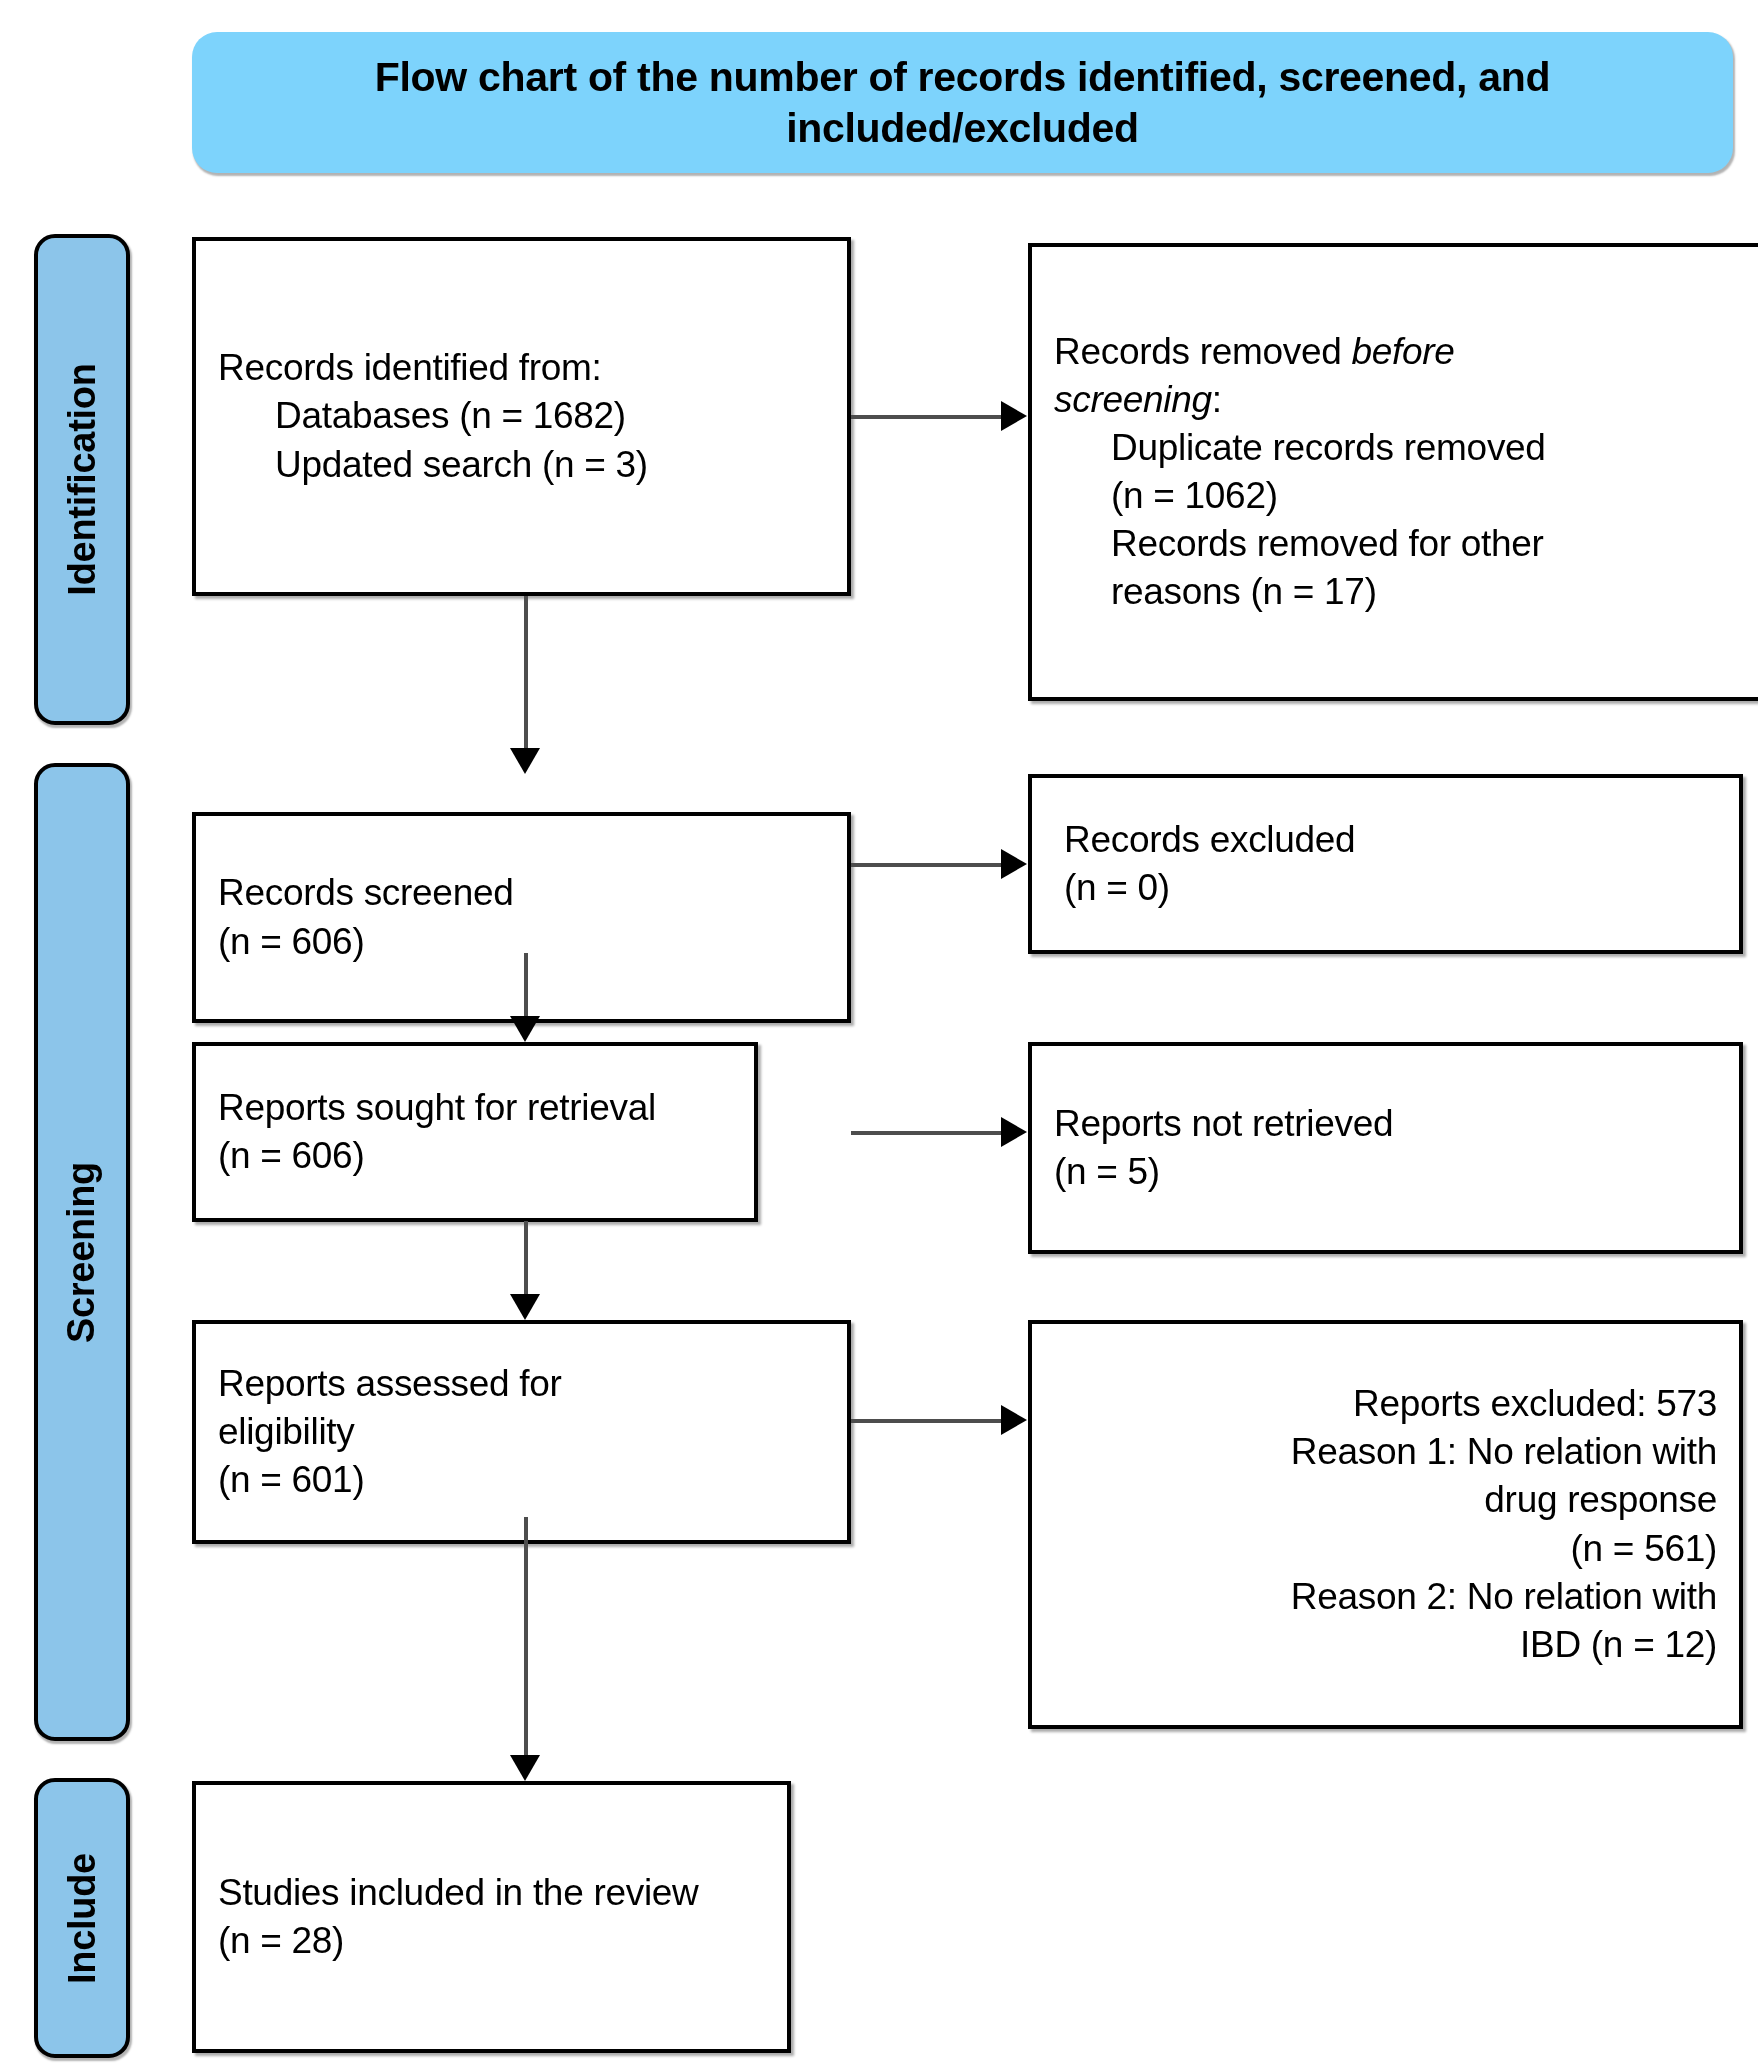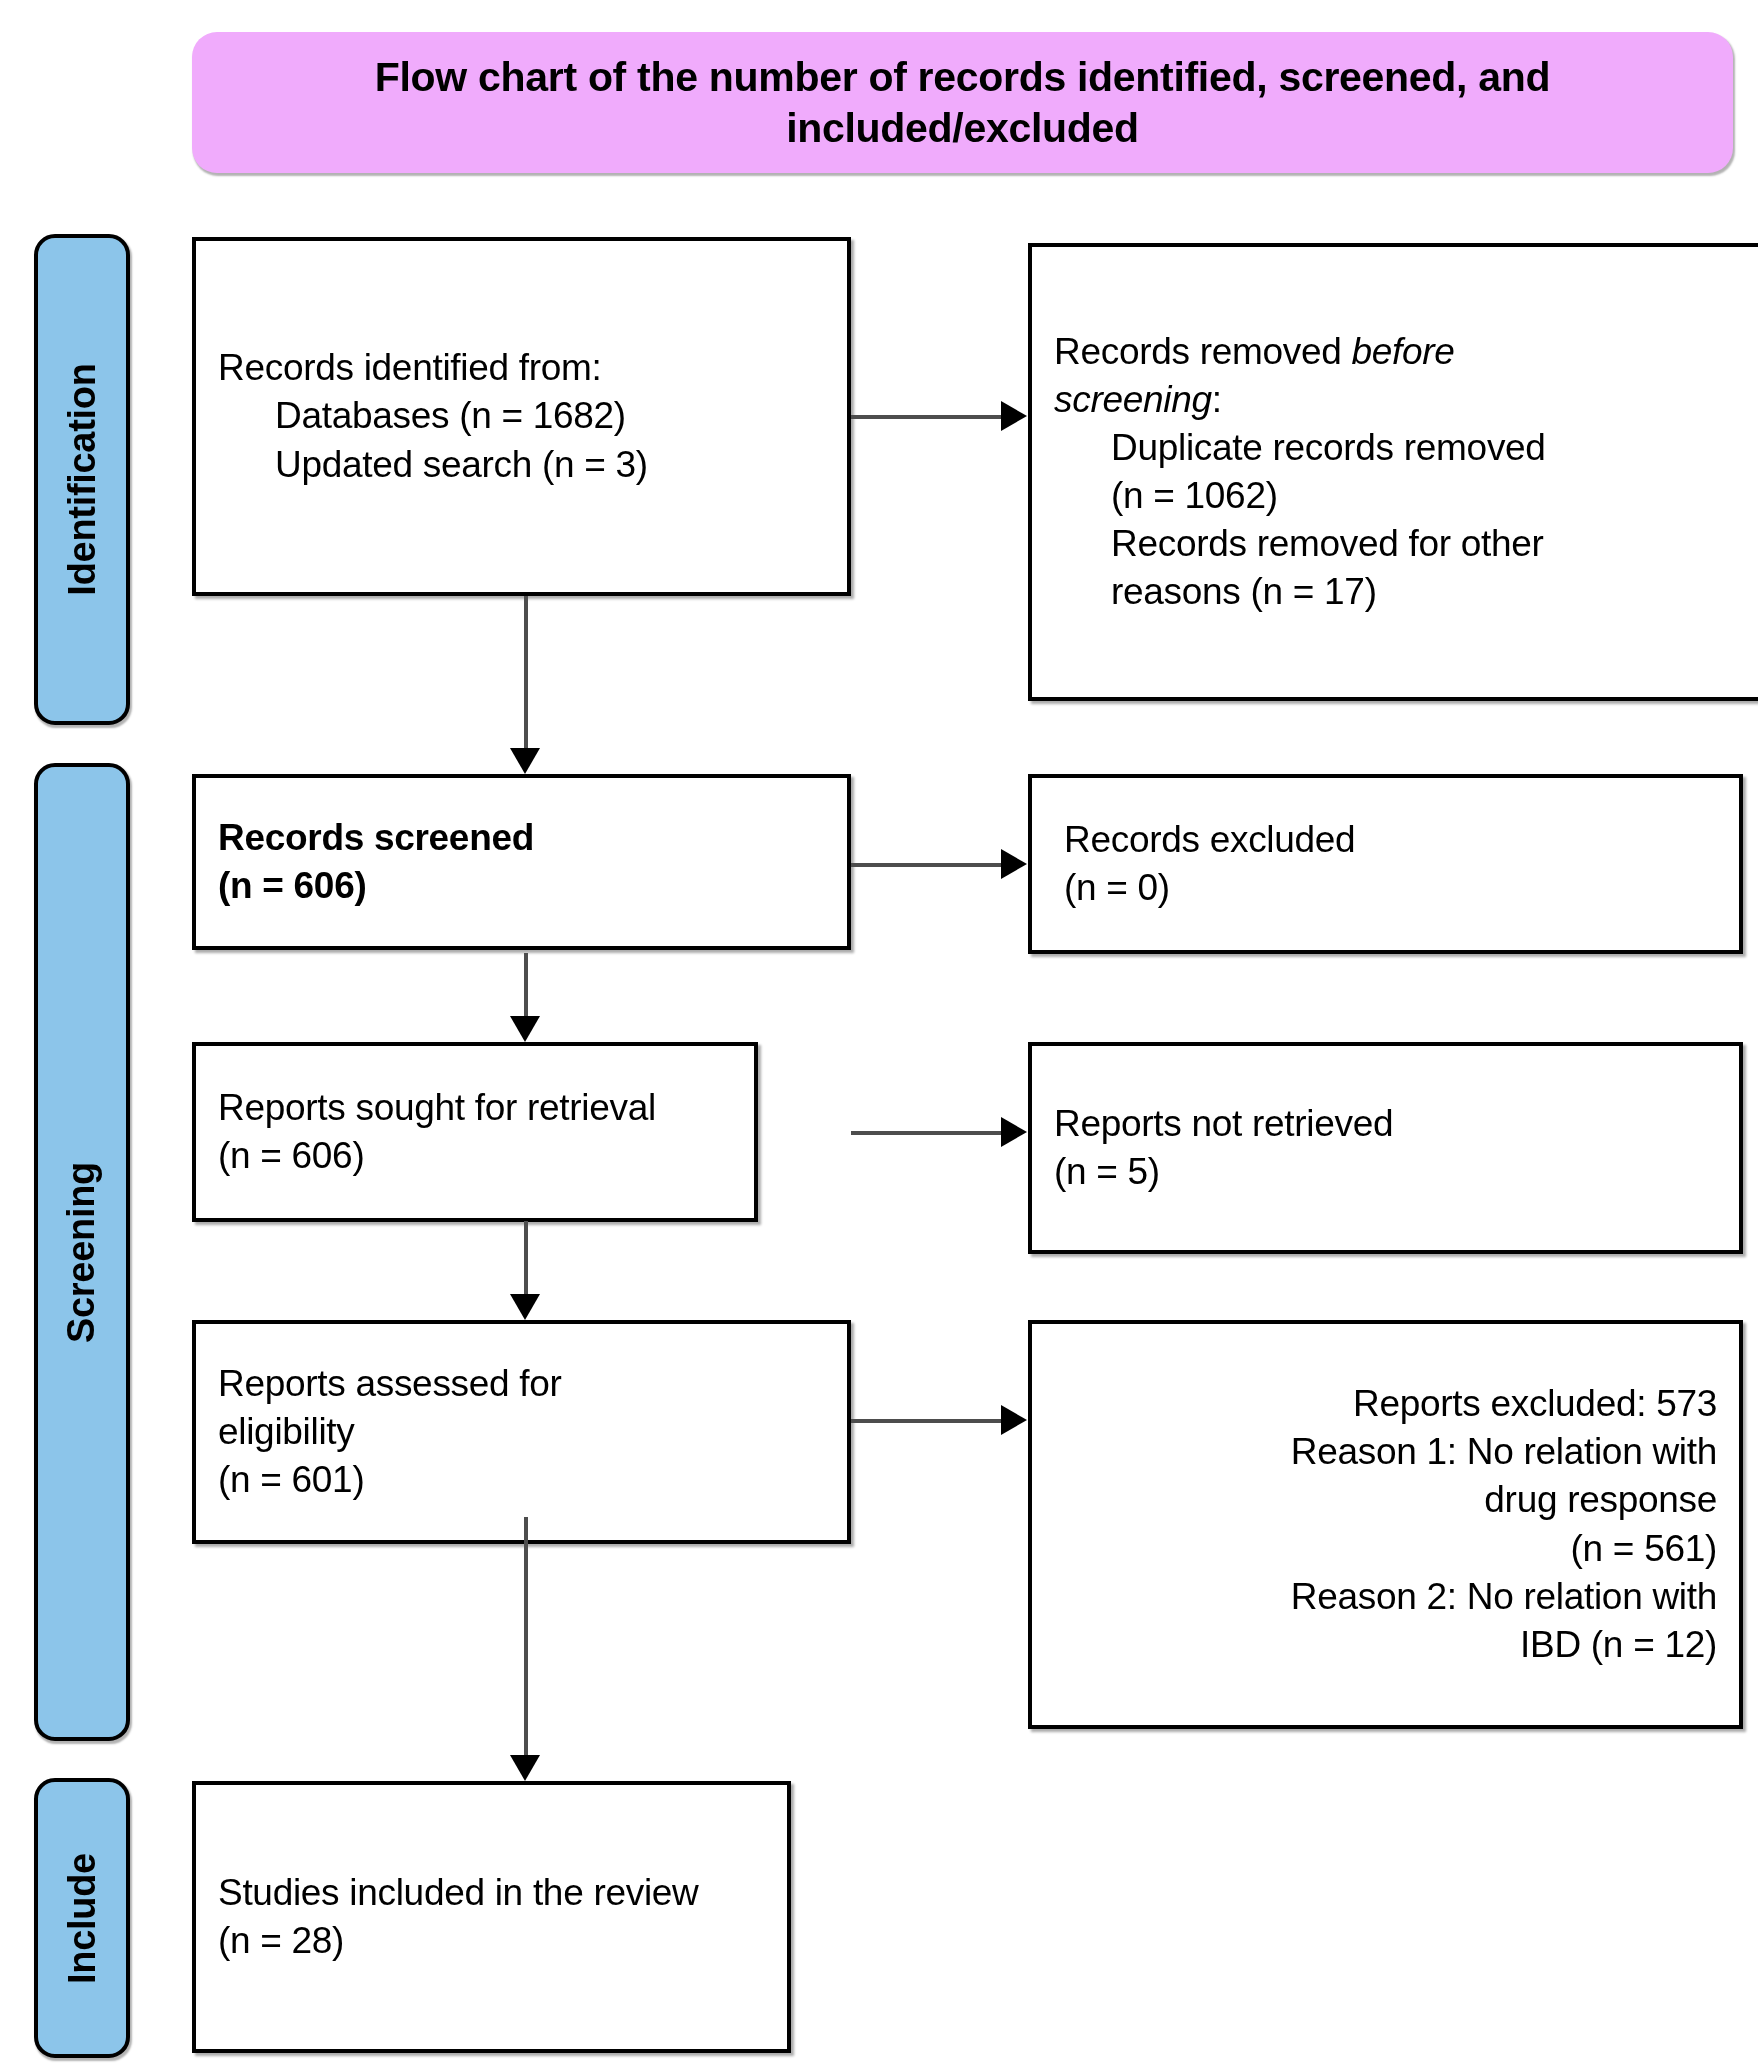--- a/index.html
+++ b/index.html
@@ -18,21 +18,21 @@
     overflow: hidden;
   }
 
   
   .title-banner {
     position: absolute;
     left: 192px;
     top: 32px;
     width: 1541px;
     height: 141px;
-    background: #f0abfc;
+    background: #7dd3fc;
     border-radius: 25px;
     box-shadow: 1.9px 2.5px 1.9px rgba(0,0,0,0.30);
     display: flex;
     align-items: center;
     justify-content: center;
     box-sizing: border-box;
     padding: 0 37px;
   }
   .title-text {
     font-size: 41px;
@@ -86,21 +86,21 @@
     font-size: 37px;
     line-height: 1.30;
     color: #000000;
     letter-spacing: -0.3px;
   }
   .flow-box p.indent { padding-left: 57px; }
   .flow-box p em { font-style: italic; }
 
   
   #box-identified   { left: 192px; top: 237px;  width: 659px; height: 359px; }
-  #box-screened     { left: 192px; top: 774px; width: 659px; height: 176px; font-weight: bold; }
+  #box-screened     { left: 192px; top: 812px; width: 659px; height: 211px; }
   #box-sought       { left: 192px; top: 1042px; width: 566px; height: 180px; }
   #box-assessed     { left: 192px; top: 1320px; width: 659px; height: 224px; }
   #box-included     { left: 192px; top: 1781px; width: 599px; height: 272px; }
 
   
   #box-removed      { left: 1028px; top: 243px;  width: 860px; height: 458px; }
   #box-excluded     { left: 1028px; top: 774px; width: 715px; height: 180px; padding-left: 32px; }
   #box-notretrieved { left: 1028px; top: 1042px; width: 715px; height: 212px; }
   #box-repexcluded  { left: 1028px; top: 1320px; width: 715px; height: 409px; text-align: right; }
 

